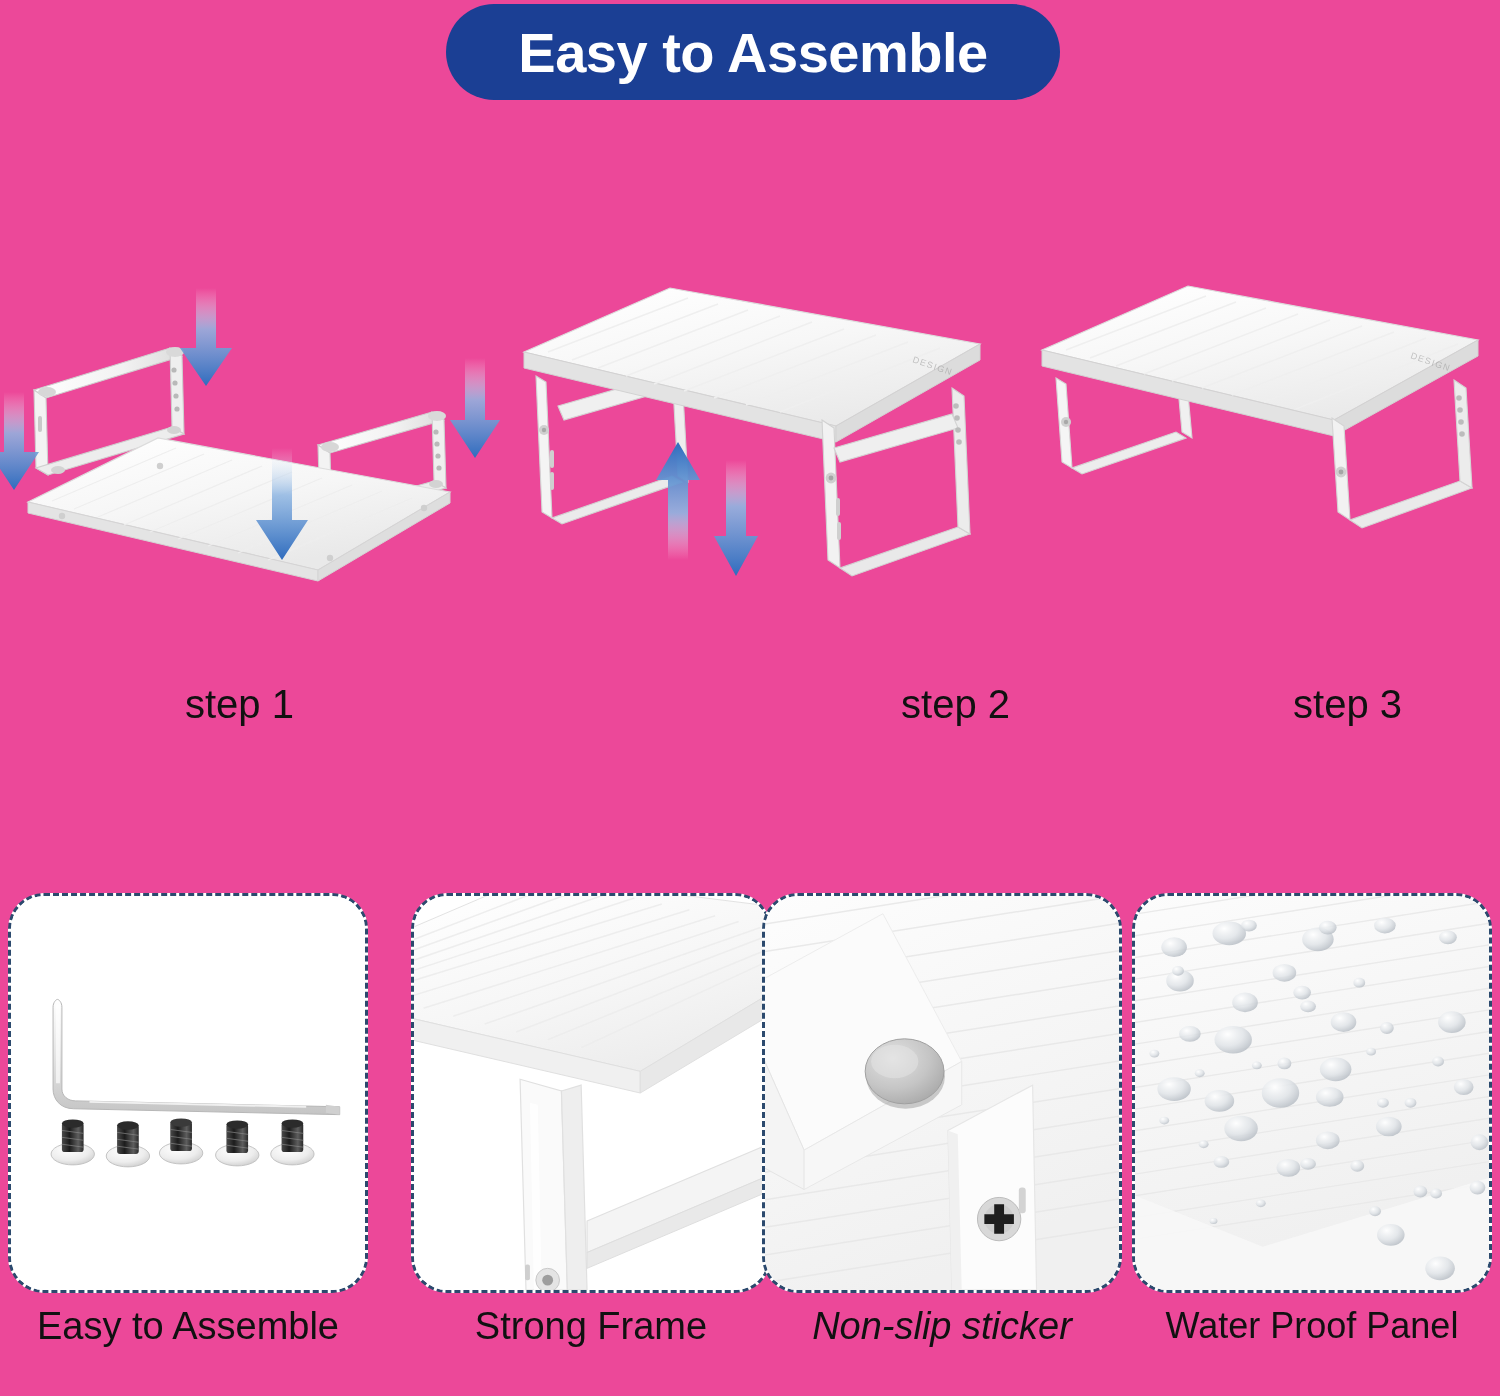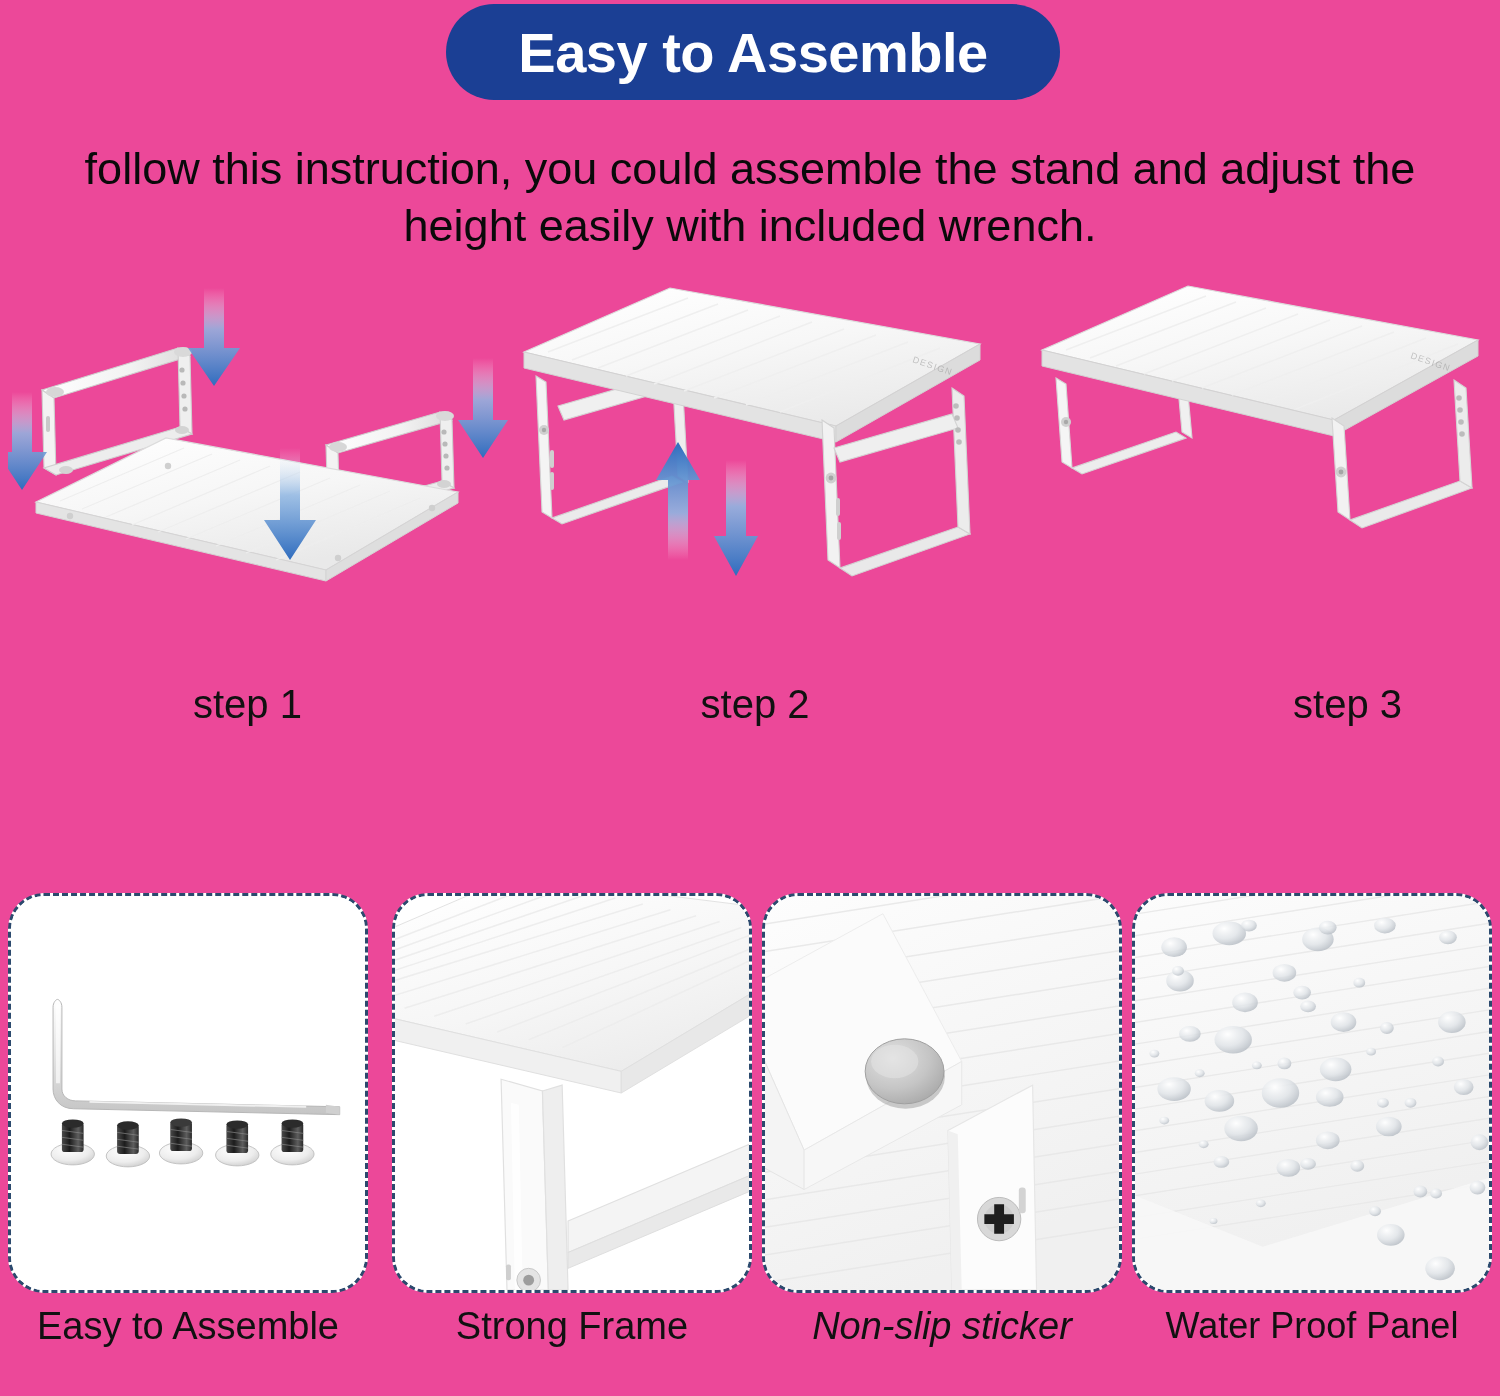--- a/index.html
+++ b/index.html
@@ -33,36 +33,36 @@
     text-align: center;
     font-size: 45px;
     line-height: 57px;
     color: #0a0a0a;
     font-weight: 400;
   }
 
   
   .steps { position: absolute; left: 0; top: 270px; width: 1500px; height: 480px; }
   .step { position: absolute; top: 0; height: 480px; }
-  .step-1 { left: 8px;    width: 500px; padding-left: 32px; }
+  .step-1 { left: 0px;    width: 500px; padding-left: 32px; }
   .step-2 { left: 500px;  width: 510px; }
   .step-3 { left: 1010px; width: 490px; }
   .step-art { position: absolute; left: 0; top: 0; width: 100%; height: 410px; }
   .step-label {
     position: absolute; left: 0; top: 412px; width: 100%;
-    text-align: center; font-size: 40px; color: #111; font-weight: 400;
+    text-align: right; font-size: 40px; color: #111; font-weight: 400;
   }
   .step-1 .step-label { text-align: left; padding-left: 185px; }
   .step-3 .step-label { text-align: center; padding-left: 185px; }
 
   
   .features { position: absolute; left: 0; top: 893px; width: 1500px; height: 503px; }
   .feature { position: absolute; top: 0; width: 360px; height: 400px; }
   .f1 { left: 8px; }
-  .f2 { left: 392px; }
+  .f2 { left: 411px; }
   .f3 { left: 762px; font-style: italic; }
   .f4 { left: 1132px; }
   .feature-box {
     position: absolute; left: 0; top: 0; width: 100%; height: 400px;
     border: 3px dashed #2C4A6E;
     border-radius: 36px;
     overflow: hidden;
     background: #ffffff;
   }
   .feature-caption {
@@ -78,21 +78,20 @@
 </style>
 </head>
 <body>
 
 <div id="page">
 
   <div class="badge">
     <span class="badge-text">Easy to Assemble</span>
   </div>
 
-  <div class="subtitle">follow this instruction, you could assemble the stand and adjust the height easily with included wrench.</div>
 
   <div class="steps">
 
     <div class="step step-1">
       <div class="step-art">
         <svg class="svgart" viewBox="0 0 500 410" preserveAspectRatio="xMidYMid meet">
           <defs>
             <linearGradient id="arwD" x1="0" y1="0" x2="0" y2="1">
               <stop offset="0%" stop-color="#ffffff" stop-opacity="0"></stop>
               <stop offset="42%" stop-color="#8FB6E2" stop-opacity="0.85"></stop>

